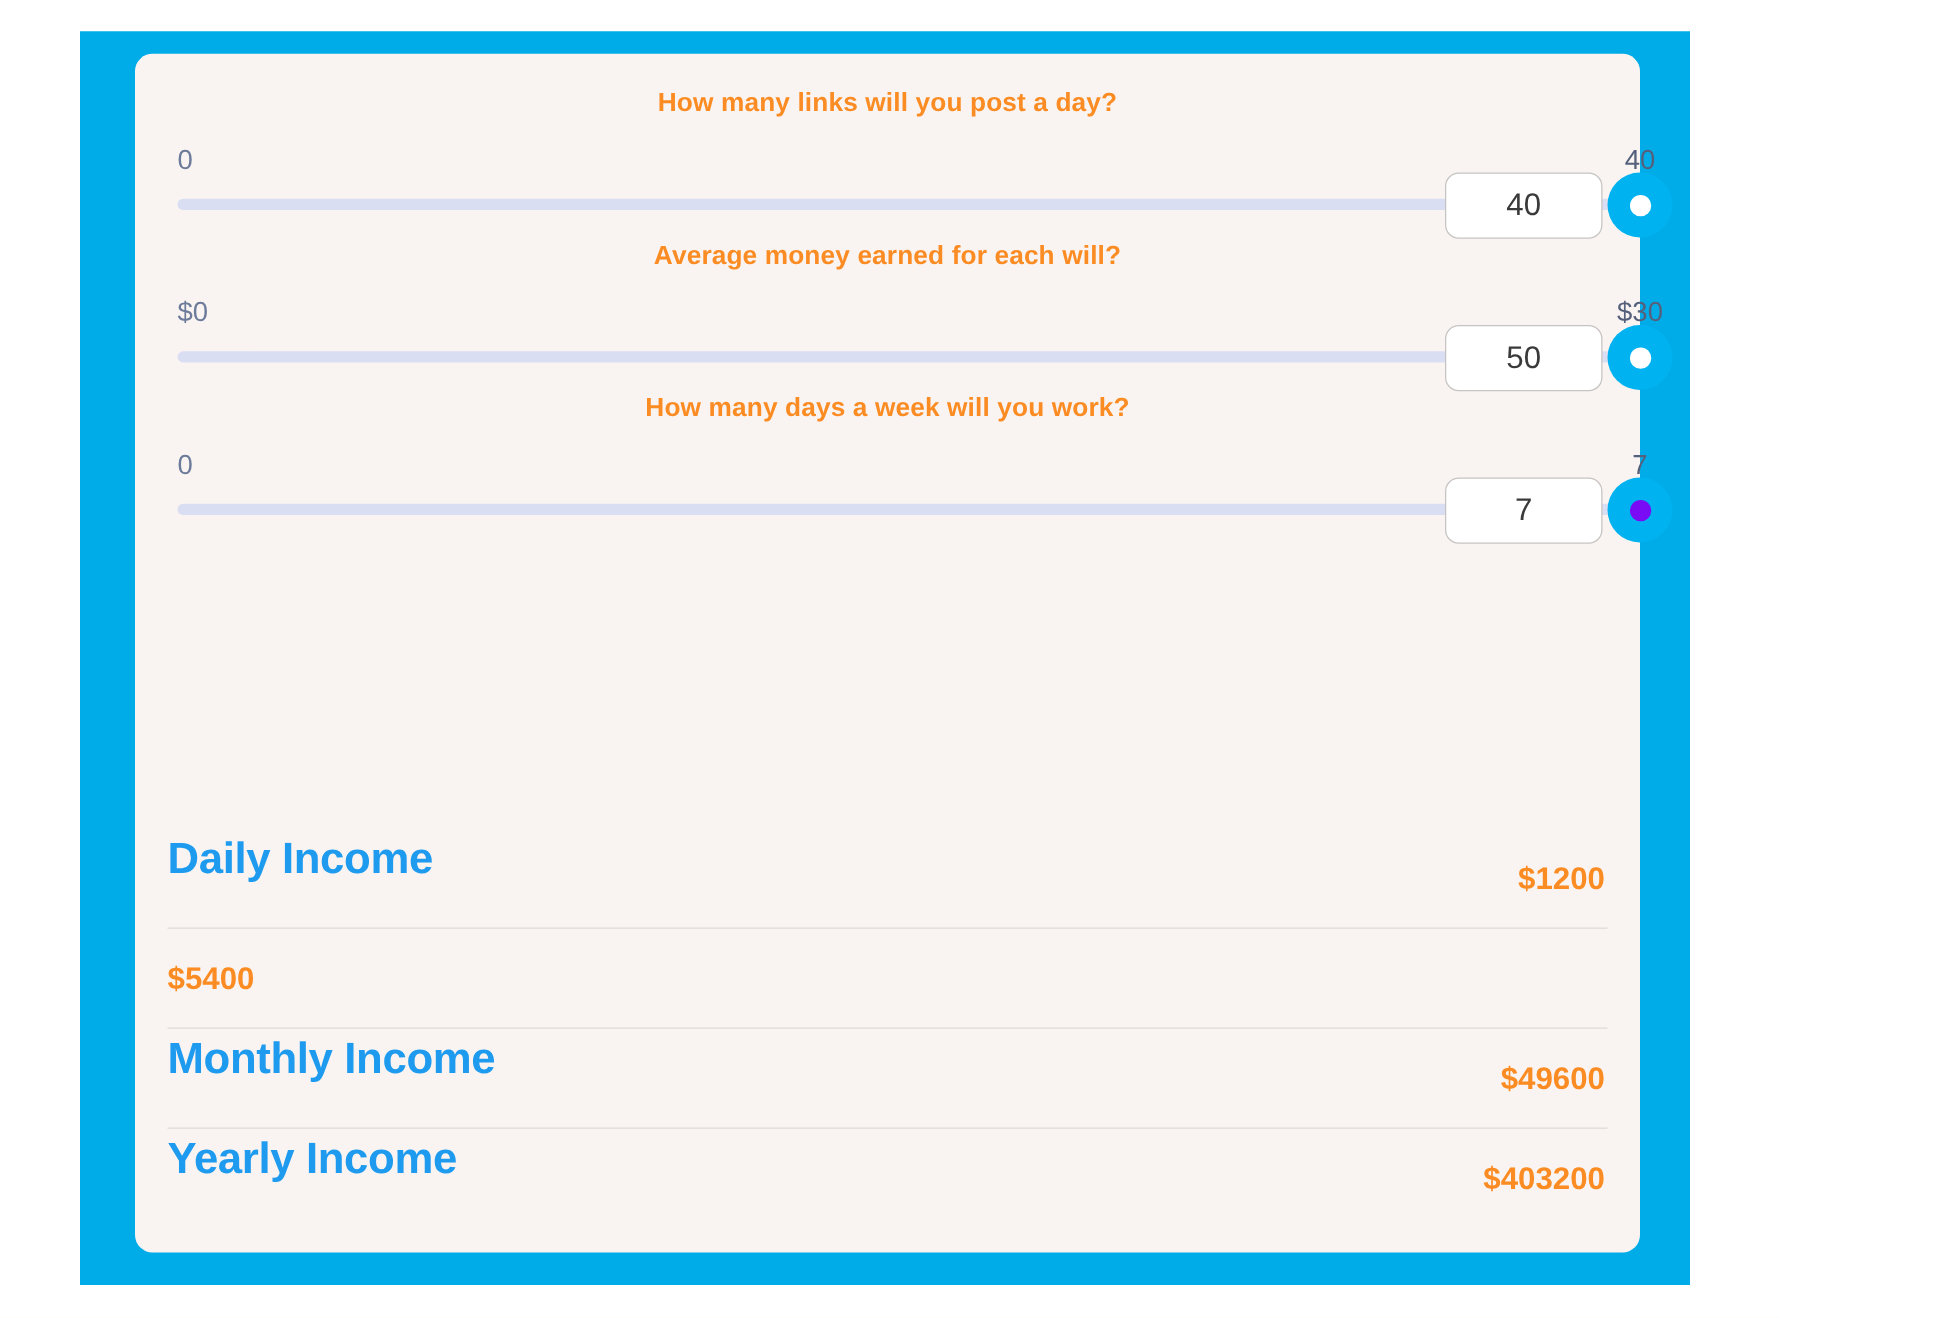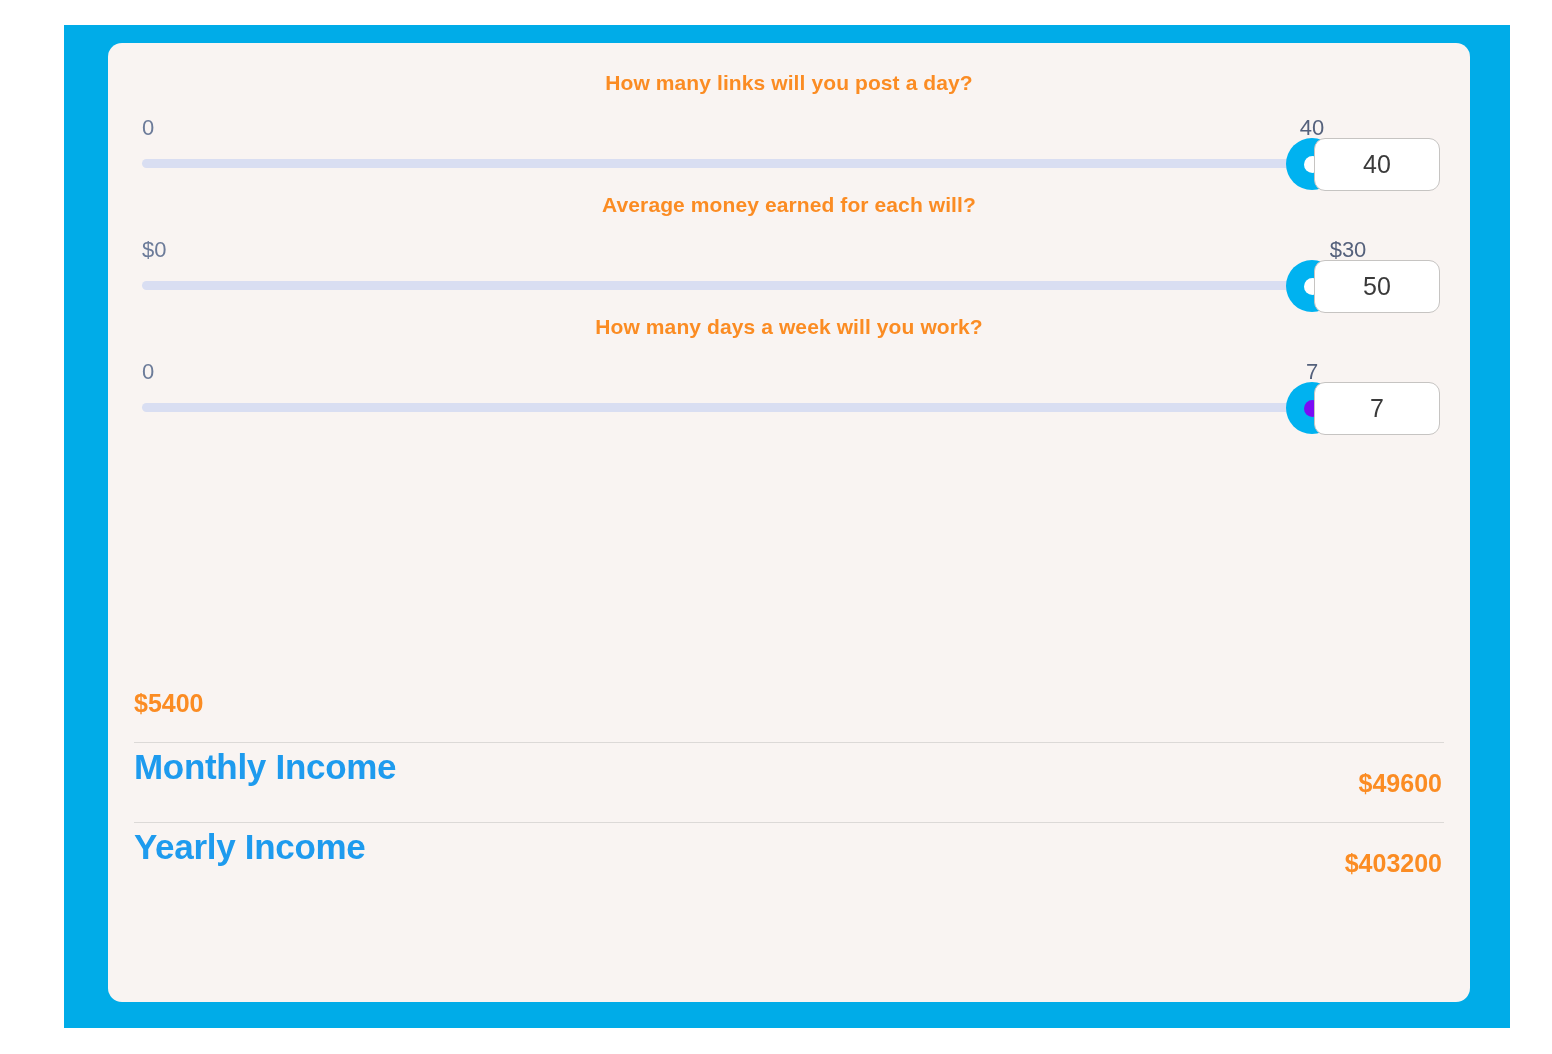--- a/index.html
+++ b/index.html
@@ -12,21 +12,21 @@
     height: 1054px;
     font-family: "Liberation Sans", sans-serif;
     overflow: hidden;
   }
 
   
   #calculator-frame {
     position: absolute;
     left: 64px;
     top: 25px;
-    width: 1446px;
+    width: 1288px;
     height: 1003px;
     background: #00ACE8;
     box-sizing: border-box;
     padding: 18px 40px 26px 44px;
   }
 
   
   #calculator-card {
     width: 100%;
     height: 100%;
@@ -178,21 +178,21 @@
         </div>
         <div class="slider-number-input">40</div>
       </div>
     </div>
 
     <div class="slider-block">
       <div class="slider-question">Average money earned for each will?</div>
       <div class="slider-row">
         <div class="slider-area">
           <span class="slider-min-label">$0</span>
-          <span class="slider-max-label" id="maxlabel-1" style="left: 1214px;">$30</span>
+          <span class="slider-max-label" id="maxlabel-1" style="left: 1178px;">$30</span>
           <div class="slider-track"></div>
           <div class="slider-handle" id="handle-1" style="left: 1178px;">
             <span class="knob-dot"></span>
           </div>
         </div>
         <div class="slider-number-input">50</div>
       </div>
     </div>
 
     <div class="slider-block">
@@ -205,20 +205,24 @@
           <div class="slider-handle focused" id="handle-2" style="left: 1178px;">
             <span class="knob-dot"></span>
           </div>
         </div>
         <div class="slider-number-input">7</div>
       </div>
     </div>
 
     <div id="income-results">
       <div class="income-row">
+        <span class="income-label">Daily Income</span>
+        <span class="income-value">$1200</span>
+      </div>
+      <div class="income-row">
         <span class="income-value">$5400</span>
       </div>
       <div class="income-row">
         <span class="income-label">Monthly Income</span>
         <span class="income-value">$49600</span>
       </div>
       <div class="income-row last">
         <span class="income-label">Yearly Income</span>
         <span class="income-value">$403200</span>
       </div>

